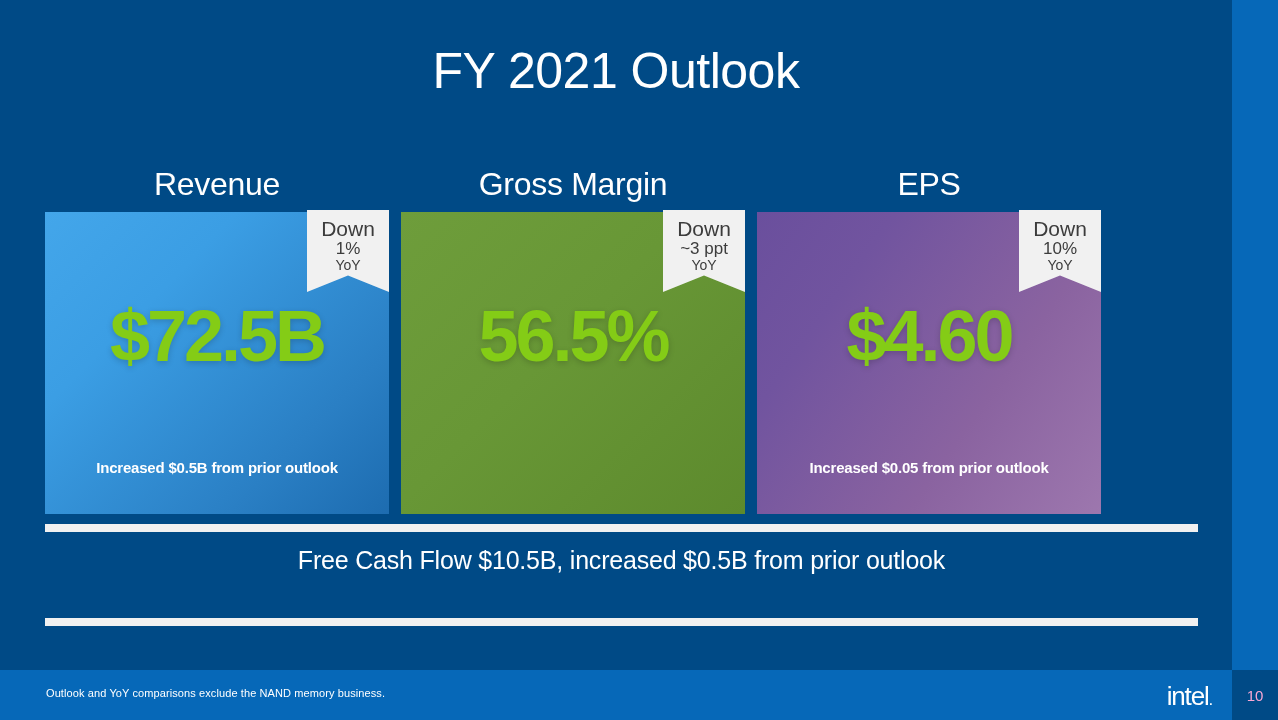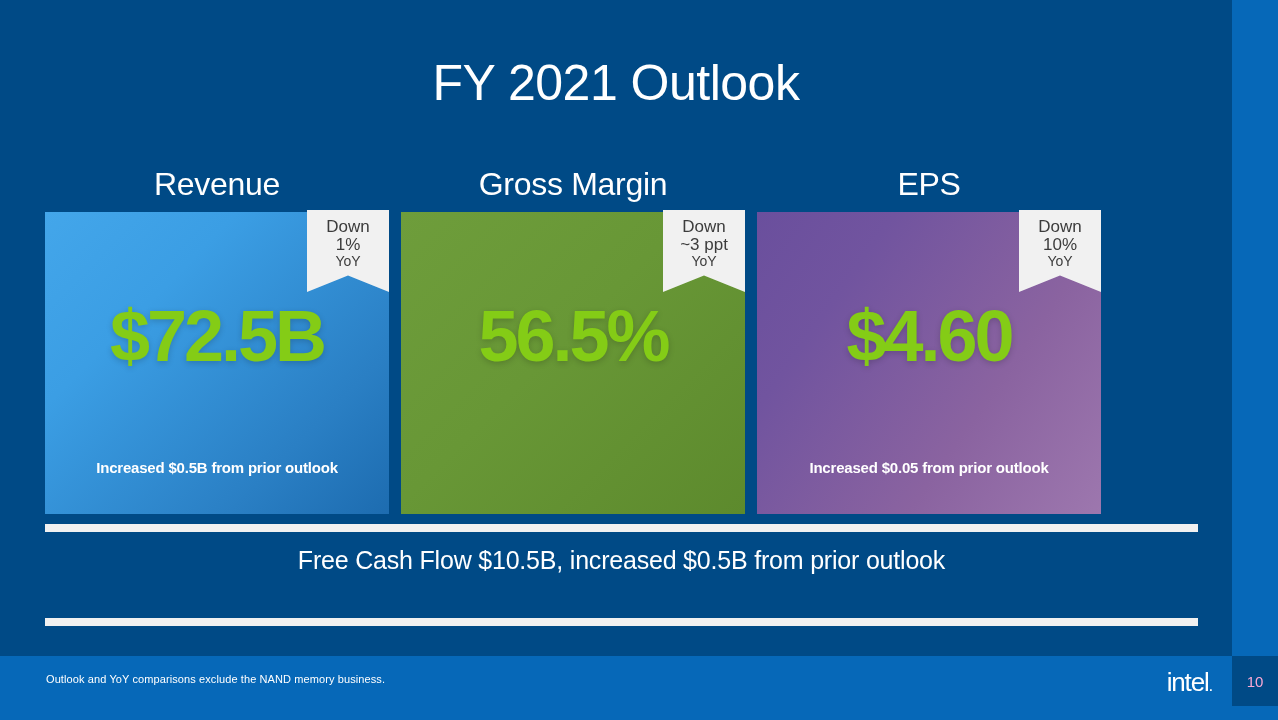--- a/index.html
+++ b/index.html
@@ -33,21 +33,21 @@
     right: 46px;
     width: 18px;
     background: #004a86;
   }
 
   
   .slide-title {
     position: absolute;
     left: 0;
     right: 46px;
-    top: 56px;
+    top: 44px;
     text-align: center;
     color: #ffffff;
     font-size: 50px;
     font-weight: 300;
     letter-spacing: -0.5px;
     line-height: 1.1;
   }
 
   
   .cards {
@@ -125,21 +125,21 @@
     height: 82px;
     background: #f1f1f1;
     clip-path: polygon(0 0, 100% 0, 100% 100%, 50% 80%, 0 100%);
     box-shadow: -2px 0 5px rgba(0,0,0,0.18);
     color: #3c3c3c;
     text-align: center;
     padding-top: 8px;
     box-sizing: border-box;
     line-height: 1.05;
   }
-  .badge .b1 { font-size: 17px; font-weight: 400; display:block; }
+  .badge .b1 { font-size: 21px; font-weight: 400; display:block; }
   .badge .b2 { font-size: 17px; font-weight: 400; display:block; }
   .badge .b3 { font-size: 14px; font-weight: 400; display:block; }
 
   
   .rule {
     position: absolute;
     left: 45px;
     width: 1153px;
     height: 8px;
     background: #f1f1f1;
@@ -161,21 +161,21 @@
     line-height: 40px;
     letter-spacing: -0.2px;
   }
 
   
   .footer {
     position: absolute;
     left: 0;
     right: 0;
     bottom: 0;
-    height: 64px;
+    height: 50px;
     background: #0668b8;
   }
   .footnote {
     position: absolute;
     left: 46px;
     top: 17px;
     color: #ffffff;
     font-size: 11px;
     font-weight: 400;
     letter-spacing: 0.1px;

